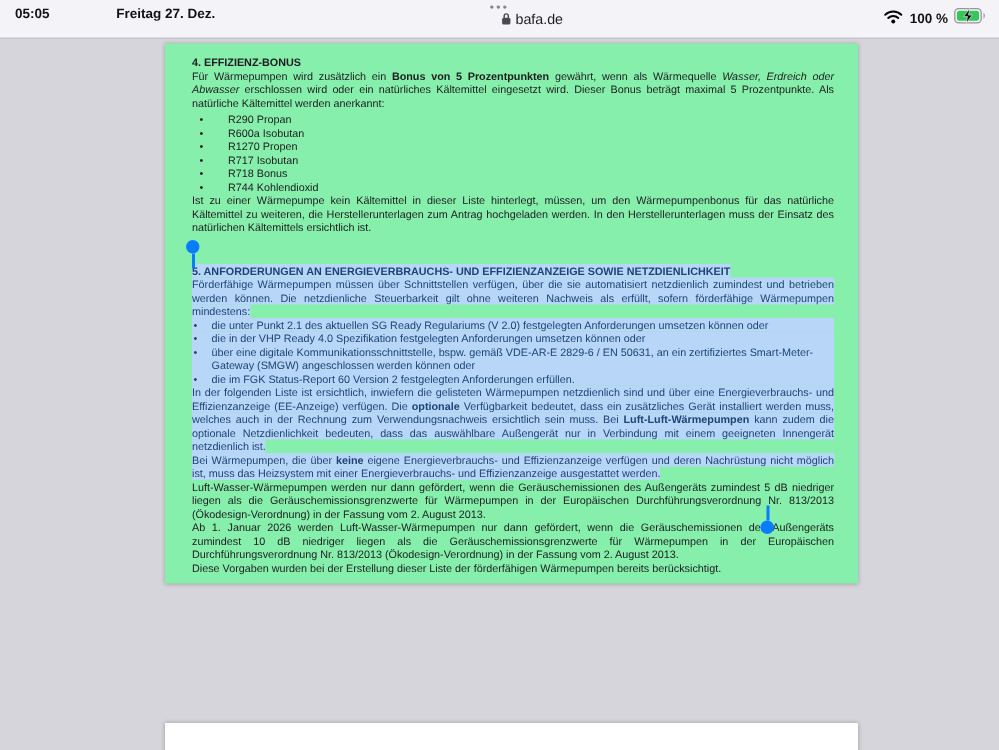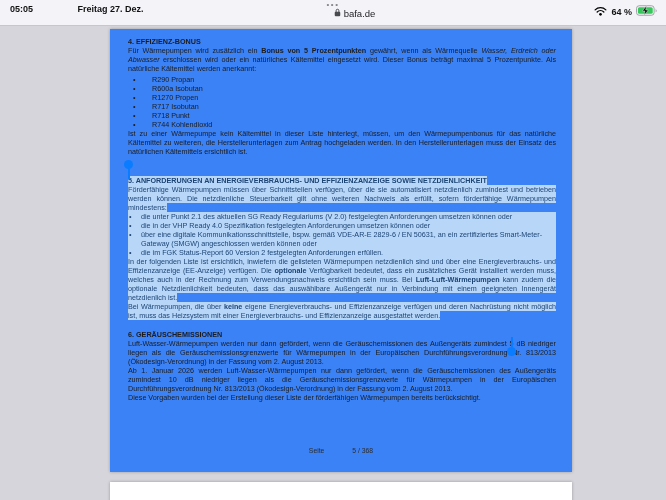--- a/index.html
+++ b/index.html
@@ -17,21 +17,21 @@
   .sb-left .time{font-weight:700;margin-right:6px;}
   .sb-left .date{font-weight:600;padding-left:36px;}
   .sb-center{position:absolute;left:0;right:0;top:1px;text-align:center;}
   .dots{font-size:8px;line-height:7px;color:#85848a;letter-spacing:1.5px;cursor:pointer;}
   .urlrow{display:flex;justify-content:center;align-items:flex-start;gap:3px;
           font-size:9.5px;line-height:11px;color:#1d1d21;cursor:pointer;margin-left:43px;}
   .sb-right{position:absolute;right:8px;top:5px;display:flex;align-items:center;gap:4px;
             font-size:9px;font-weight:600;color:#111;}
   
   .viewport{position:absolute;top:26px;left:0;width:666px;height:474px;background:#d6d5db;}
-  .page{position:absolute;left:110px;top:3px;width:462px;height:443px;background:#3b82f6;
+  .page{position:absolute;left:110px;top:3px;width:462px;height:360px;background:#86efac;
         box-shadow:0 0 3px rgba(0,0,0,.28);overflow:hidden;}
   .page2{position:absolute;left:110px;top:456px;width:462px;height:34px;background:#fff;
          box-shadow:0 0 3px rgba(0,0,0,.28);}
   .content{position:absolute;left:18px;top:8px;width:428px;
            font-size:7.2px;line-height:9px;color:#1c1c1e;text-align:justify;}
   .content p{margin:0;}
   .h{font-weight:bold;text-align:left;white-space:nowrap;}
   .g2{margin-top:2px}.g7{margin-top:7px}.g8{margin-top:8px}.g9{margin-top:20px}
   .g10{margin-top:10px}
   .brow{display:flex;text-align:left;}
@@ -73,21 +73,21 @@
     </div>
   </div>
   <div class="sb-right">
     <span>
       <svg width="13" height="10" viewBox="0 0 16 12">
         <path d="M1.4 4.6 a9.4 9.4 0 0 1 13.2 0" fill="none" stroke="#000" stroke-width="1.6" stroke-linecap="round"></path>
         <path d="M3.9 7.2 a5.9 5.9 0 0 1 8.2 0" fill="none" stroke="#000" stroke-width="1.6" stroke-linecap="round"></path>
         <circle cx="8" cy="10.1" r="1.6" fill="#000"></circle>
       </svg>
     </span>
-    <span>64 %</span>
+    <span>100 %</span>
     <span>
       <svg width="22" height="11" viewBox="0 0 25 12">
         <rect x="0.6" y="0.6" width="20" height="10.8" rx="3" fill="none" stroke="#97969c" stroke-width="1"></rect>
         <rect x="2.2" y="2.2" width="16.8" height="7.6" rx="1.8" fill="#34c759"></rect>
         <path d="M22.4 3.6 q2 2.4 0 4.8 z" fill="#97969c"></path>
         <path d="M11.9 0.6 L7.3 6.5 h2.9 L9.3 11.4 L13.9 5.5 h-2.9 Z" fill="#000" stroke="#f4f3f8" stroke-width="0.5"></path>
       </svg>
     </span>
   </div>
 </div>
@@ -111,21 +111,21 @@
       <div class="brow b4">
           <span class="blt">•</span>
           <span class="btx">R1270 Propen</span>
         </div>
       <div class="brow b4">
           <span class="blt">•</span>
           <span class="btx">R717 Isobutan</span>
         </div>
       <div class="brow b4">
           <span class="blt">•</span>
-          <span class="btx">R718 Punkt</span>
+          <span class="btx">R718 Bonus</span>
         </div>
       <div class="brow b4">
           <span class="blt">•</span>
           <span class="btx">R744 Kohlendioxid</span>
         </div>
 
       <p class="g2">Ist zu einer Wärmepumpe kein Kältemittel in dieser Liste hinterlegt, müssen, um den Wärmepumpenbonus für das natürliche Kältemittel zu weiteren, die Herstellerunterlagen zum Antrag hochgeladen werden. In den Herstellerunterlagen muss der Einsatz des natürlichen Kältemittels ersichtlich ist.</p>
 
       <div class="h g9"><span class="hl">5. ANFORDERUNGEN AN ENERGIEVERBRAUCHS- UND EFFIZIENZANZEIGE SOWIE NETZDIENLICHKEIT</span></div>
       <p class="g8"><span class="hl">Förderfähige Wärmepumpen müssen über Schnittstellen verfügen, über die sie automatisiert netzdienlich zumindest und betrieben werden können. Die netzdienliche Steuerbarkeit gilt ohne weiteren Nachweis als erfüllt, sofern förderfähige Wärmepumpen mindestens:</span></p>
@@ -143,21 +143,20 @@
           <span class="btx">über eine digitale Kommunikationsschnittstelle, bspw. gemäß VDE-AR-E 2829-6 / EN 50631, an ein zertifiziertes Smart-Meter-Gateway (SMGW) angeschlossen werden können oder</span>
         </div>
       <div class="brow b5 hlrow">
           <span class="blt">•</span>
           <span class="btx">die im FGK Status-Report 60 Version 2 festgelegten Anforderungen erfüllen.</span>
         </div>
 
       <p><span class="hl"><span>In der folgenden Liste ist ersichtlich, inwiefern die gelisteten Wärmepumpen netzdienlich sind und über eine Energieverbrauchs- und Effizienzanzeige (EE-Anzeige) verfügen. Die </span><b>optionale</b><span> Verfügbarkeit bedeutet, dass ein zusätzliches Gerät installiert werden muss, welches auch in der Rechnung zum Verwendungsnachweis ersichtlich sein muss. Bei </span><b>Luft-Luft-Wärmepumpen</b><span> kann zudem die optionale Netzdienlichkeit bedeuten, dass das auswählbare Außengerät nur in Verbindung mit einem geeigneten Innengerät netzdienlich ist.</span></span></p>
       <p><span class="hl"><span>Bei Wärmepumpen, die über </span><b>keine</b><span> eigene Energieverbrauchs- und Effizienzanzeige verfügen und deren Nachrüstung nicht möglich ist, muss das Heizsystem mit einer Energieverbrauchs- und Effizienzanzeige ausgestattet werden.</span></span></p>
 
-      <div class="h g10">6. GERÄUSCHEMISSIONEN</div>
       <p>Luft-Wasser-Wärmepumpen werden nur dann gefördert, wenn die Geräuschemissionen des Außengeräts zumindest 5 dB niedriger liegen als die Geräuschemissionsgrenzwerte für Wärmepumpen in der Europäischen Durchführungsverordnung Nr. 813/2013 (Ökodesign-Verordnung) in der Fassung vom 2. August 2013.</p>
       <p class="g7">Ab 1. Januar 2026 werden Luft-Wasser-Wärmepumpen nur dann gefördert, wenn die Geräuschemissionen des Außengeräts zumindest 10 dB niedriger liegen als die Geräuschemissionsgrenzwerte für Wärmepumpen in der Europäischen Durchführungsverordnung Nr. 813/2013 (Ökodesign-Verordnung) in der Fassung vom 2. August 2013.</p>
       <p class="g7">Diese Vorgaben wurden bei der Erstellung dieser Liste der förderfähigen Wärmepumpen bereits berücksichtigt.</p>
     </div>
 
     <div class="pfooter">
       <span>Seite</span><span class="fgap">5 / 368</span>
     </div>
   </div>
 

